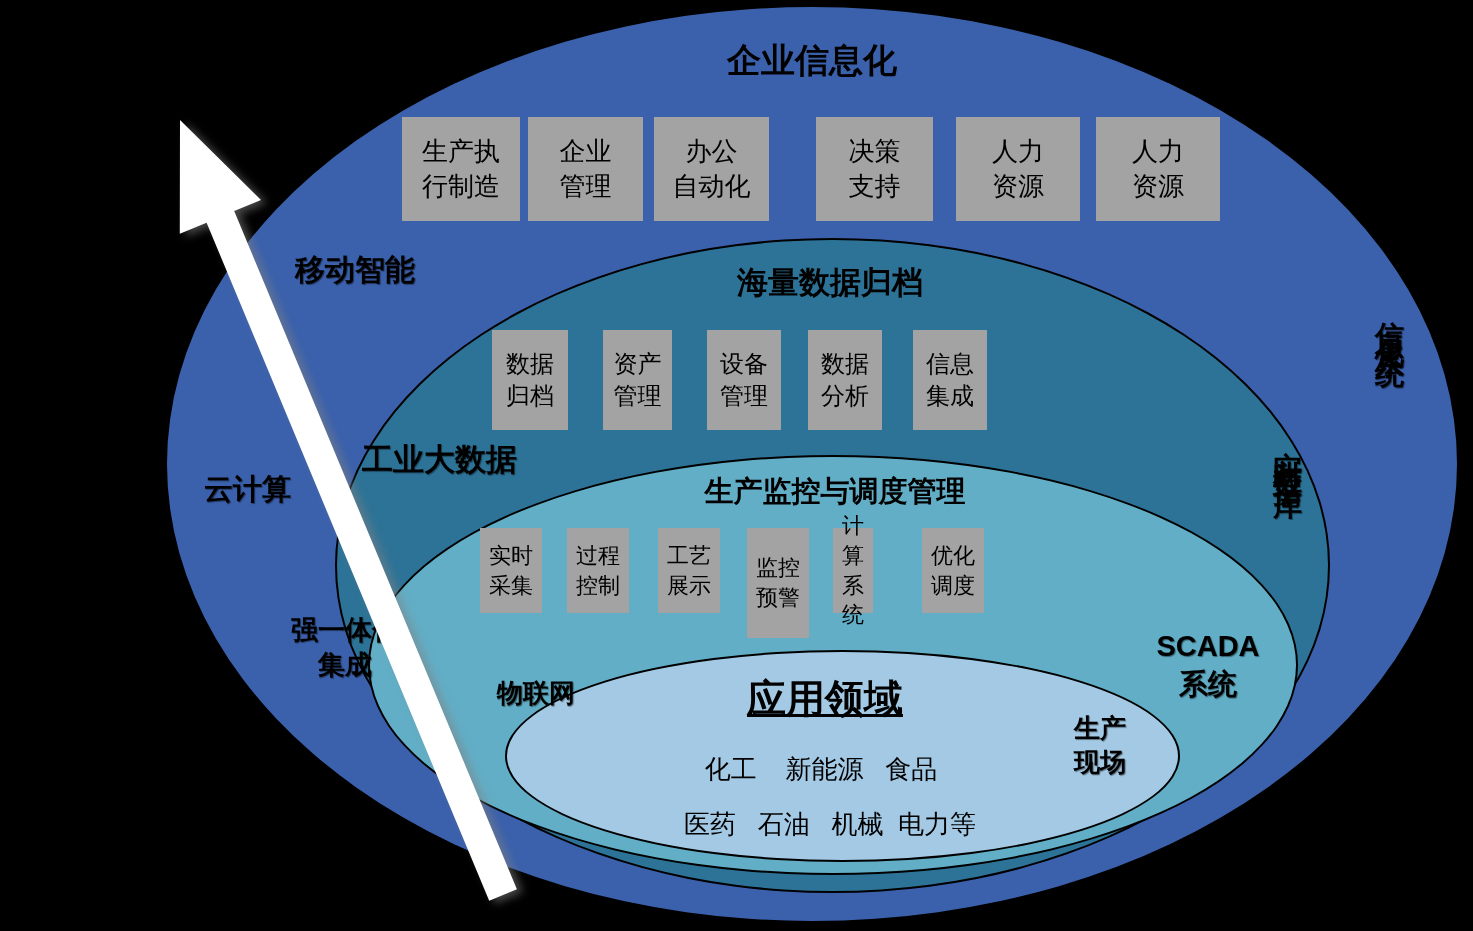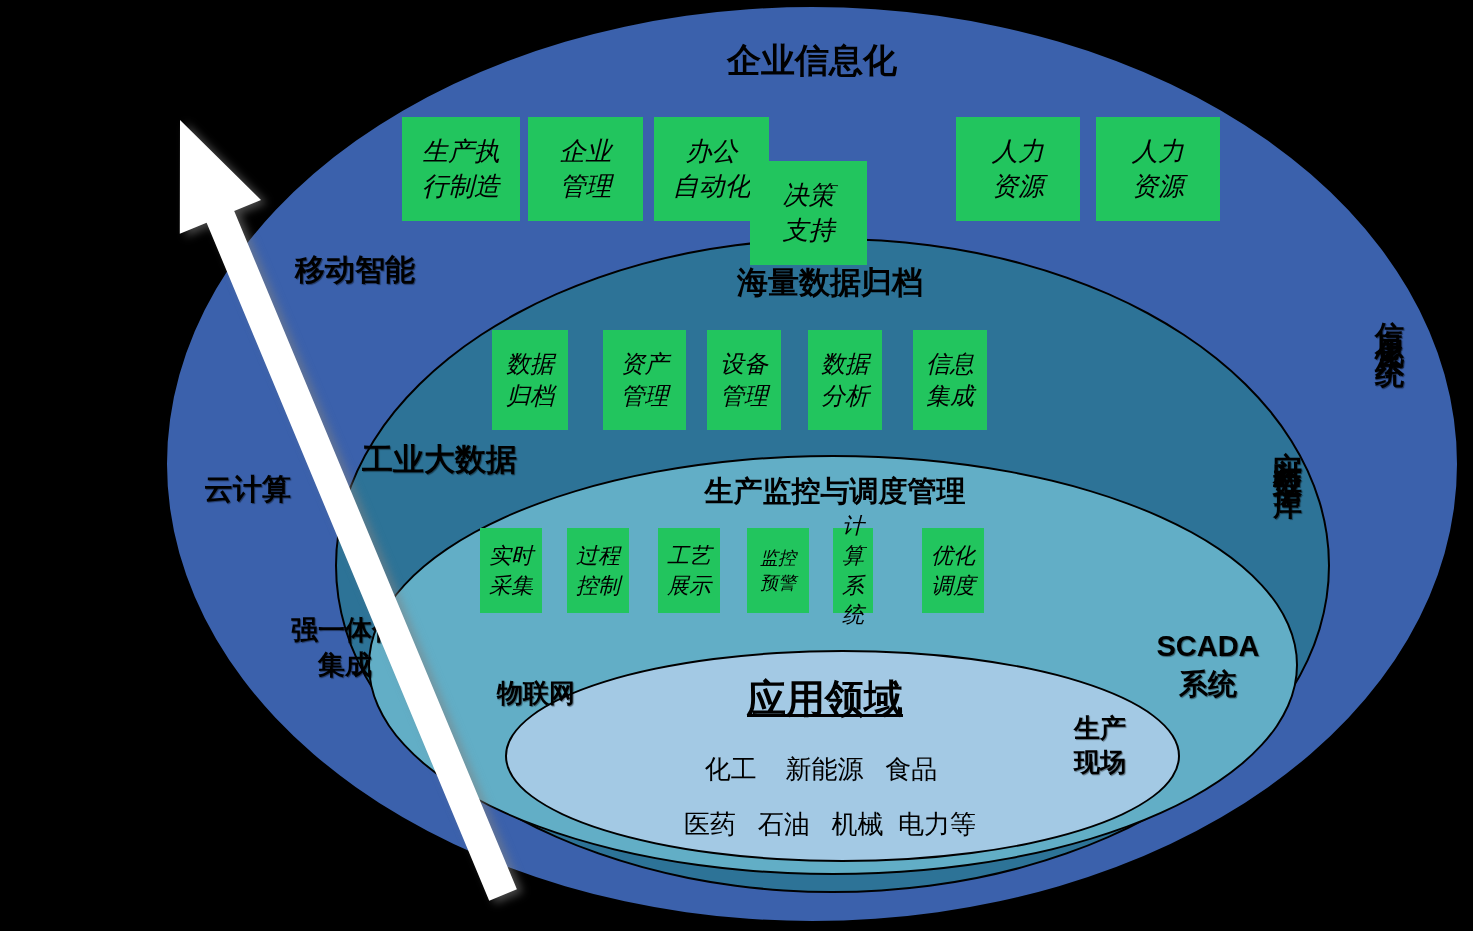--- a/index.html
+++ b/index.html
@@ -1,21 +1,21 @@
 <!DOCTYPE html>
 <html><head>
 <meta charset="utf-8">
 <style>
   html,body{margin:0;padding:0;background:#000;}
   .stage{position:relative;width:1473px;height:931px;background:#000;overflow:hidden;
          font-family:"Liberation Sans","DejaVu Sans",sans-serif;color:#000;}
   .ring{position:absolute;border-radius:50%;border:2px solid #000;box-sizing:border-box;}
   .ring-title{position:absolute;transform:translateX(-50%);font-weight:bold;white-space:nowrap;}
-  .wbox{position:absolute;background:#22c55e;display:flex;align-items:center;justify-content:center;
-        text-align:center;white-space:pre-line;line-height:1.35;box-sizing:border-box;font-style:italic;}
+  .wbox{position:absolute;background:#a3a3a3;display:flex;align-items:center;justify-content:center;
+        text-align:center;white-space:pre-line;line-height:1.35;box-sizing:border-box;}
   .side-label{position:absolute;font-weight:600;white-space:pre-line;
               font-family:Liberation Sans, sans-serif;
               text-shadow:1px 1px 1px rgba(0,0,0,0.45);}
   .center-x{transform:translateX(-50%);text-align:center;line-height:1.3;}
   .vlabel{writing-mode:vertical-rl;letter-spacing:9px;}
   .app-row{position:absolute;transform:translateX(-50%);white-space:pre;}
   .arrow-svg{position:absolute;left:0;top:0;pointer-events:none;z-index:50;}
   .arrow-poly{filter:drop-shadow(6px 3px 4px rgba(130,130,130,0.55));}
 </style>
 </head>
@@ -32,45 +32,45 @@
   <div class="ring-title" style="left:830px;top:262px;font-size:31px;">海量数据归档</div>
   <div class="ring-title" style="left:835px;top:472px;font-size:29px;">生产监控与调度管理</div>
   <div class="ring-title" style="left:825px;top:672px;font-size:39px;text-decoration:underline;">应用领域</div>
 
   <div class="wbox" style="left:402px;top:117px;width:118px;height:104px;font-size:26px;">生产执
 行制造</div>
   <div class="wbox" style="left:528px;top:117px;width:115px;height:104px;font-size:26px;">企业
 管理</div>
   <div class="wbox" style="left:654px;top:117px;width:115px;height:104px;font-size:26px;">办公
 自动化</div>
-  <div class="wbox" style="left:750px;top:117px;width:117px;height:104px;font-size:26px;margin-top:44px;">决策
+  <div class="wbox" style="left:816px;top:117px;width:117px;height:104px;font-size:26px;">决策
 支持</div>
   <div class="wbox" style="left:956px;top:117px;width:124px;height:104px;font-size:26px;">人力
 资源</div>
   <div class="wbox" style="left:1096px;top:117px;width:124px;height:104px;font-size:26px;">人力
 资源</div>
 
   <div class="wbox" style="left:492px;top:330px;width:76px;height:100px;font-size:24px;">数据
 归档</div>
-  <div class="wbox" style="left:603px;top:330px;width:83px;height:100px;font-size:24px;text-align:right;">资产
+  <div class="wbox" style="left:603px;top:330px;width:69px;height:100px;font-size:24px;text-align:right;">资产
 管理</div>
   <div class="wbox" style="left:707px;top:330px;width:74px;height:100px;font-size:24px;">设备
 管理</div>
   <div class="wbox" style="left:808px;top:330px;width:74px;height:100px;font-size:24px;">数据
 分析</div>
   <div class="wbox" style="left:913px;top:330px;width:74px;height:100px;font-size:24px;">信息
 集成</div>
 
   <div class="wbox" style="left:480px;top:528px;width:62px;height:85px;font-size:22px;">实时
 采集</div>
   <div class="wbox" style="left:567px;top:528px;width:62px;height:85px;font-size:22px;">过程
 控制</div>
   <div class="wbox" style="left:658px;top:528px;width:62px;height:85px;font-size:22px;">工艺
 展示</div>
-  <div class="wbox" style="left:747px;top:528px;width:62px;height:85px;font-size:18px;">监控
+  <div class="wbox" style="left:747px;top:528px;width:62px;height:110px;font-size:22px;">监控
 预警</div>
   <div class="wbox" style="left:833px;top:528px;width:40px;height:85px;font-size:22px;">计算
 系统</div>
   <div class="wbox" style="left:922px;top:528px;width:62px;height:85px;font-size:22px;">优化
 调度</div>
 
   <div class="app-row" style="left:830px;top:807px;font-size:26px;">医药   石油   机械  电力等</div>
   <div class="app-row" style="left:821px;top:752px;font-size:26px;">化工    新能源   食品</div>
 
   <div class="side-label" style="left:295px;top:250px;font-size:30px;">移动智能</div>

